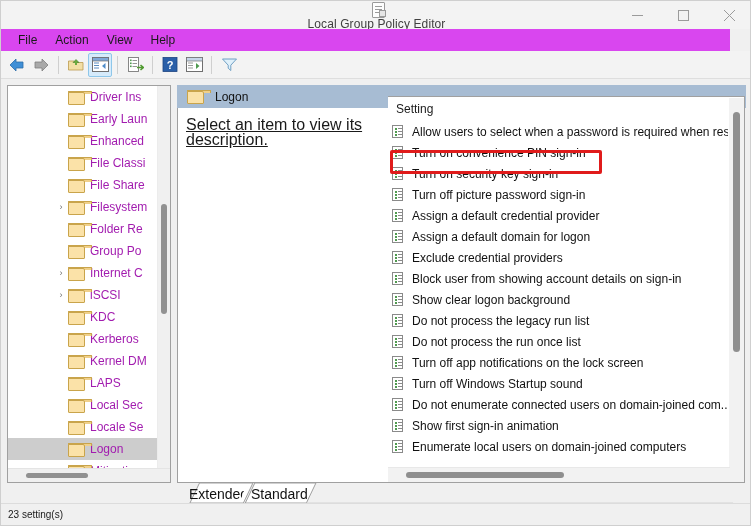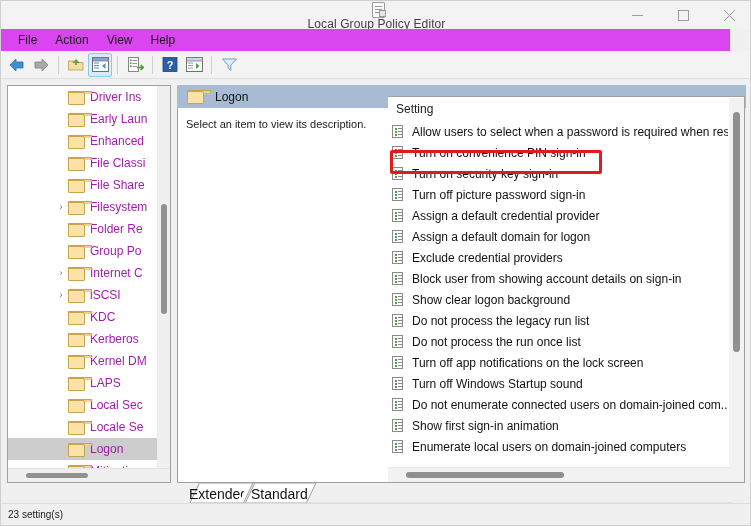--- a/index.html
+++ b/index.html
@@ -274,23 +274,24 @@
     left: 0; top: 23px;
     width: 212px; height: 375px;
     background: #ffffff;
     border: 1px solid #a0a0a0;
     border-top: none;
     border-right: none;
     box-sizing: border-box;
     padding: 9px 6px 0 8px;
   }
   .desc-text {
-    font-size: 11px;
+    font-size: 16px;
     color: #1a1a1a;
     line-height: 15px;
+    text-decoration: underline;
   }
 
   .list-panel {
     position: absolute;
     left: 211px; top: 11px;
     width: 357px; height: 387px;
     background: #ffffff;
     border: 1px solid #a0a0a0;
     border-left: none;
     box-sizing: border-box;

